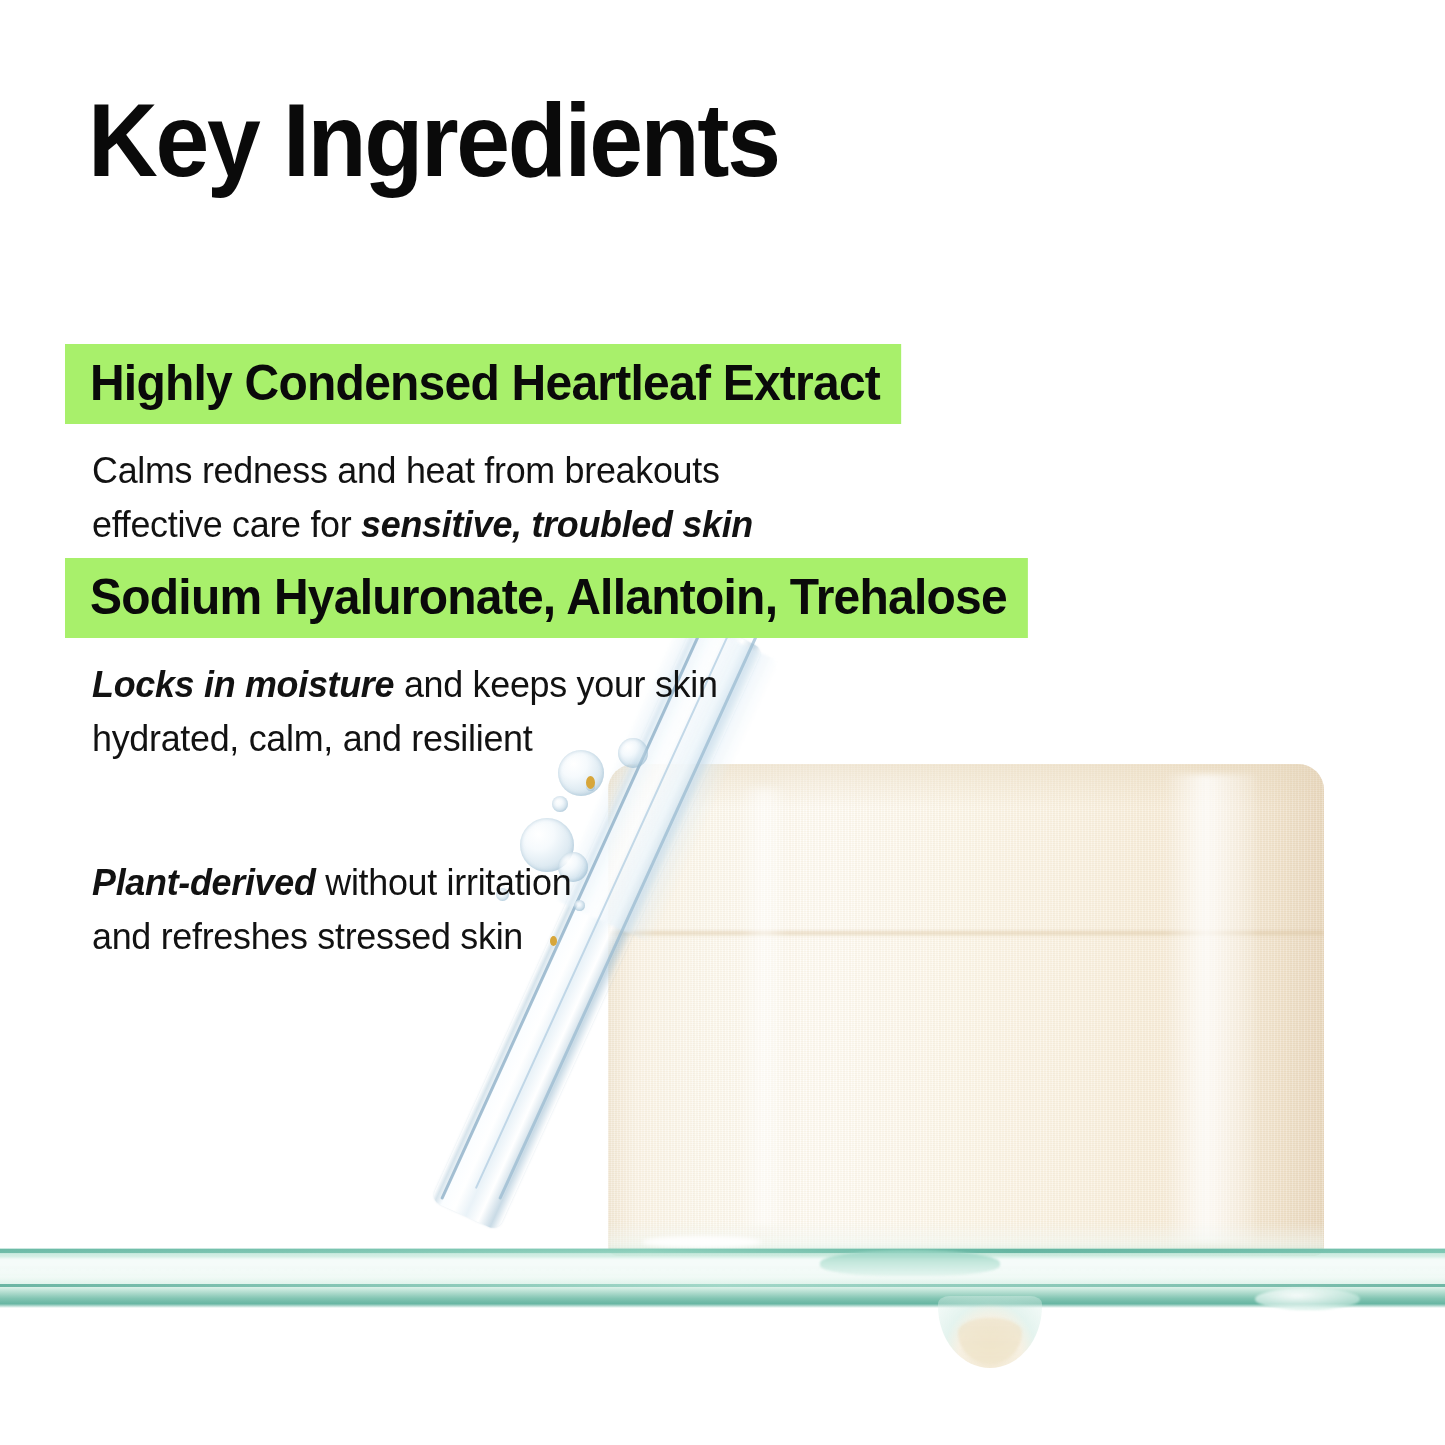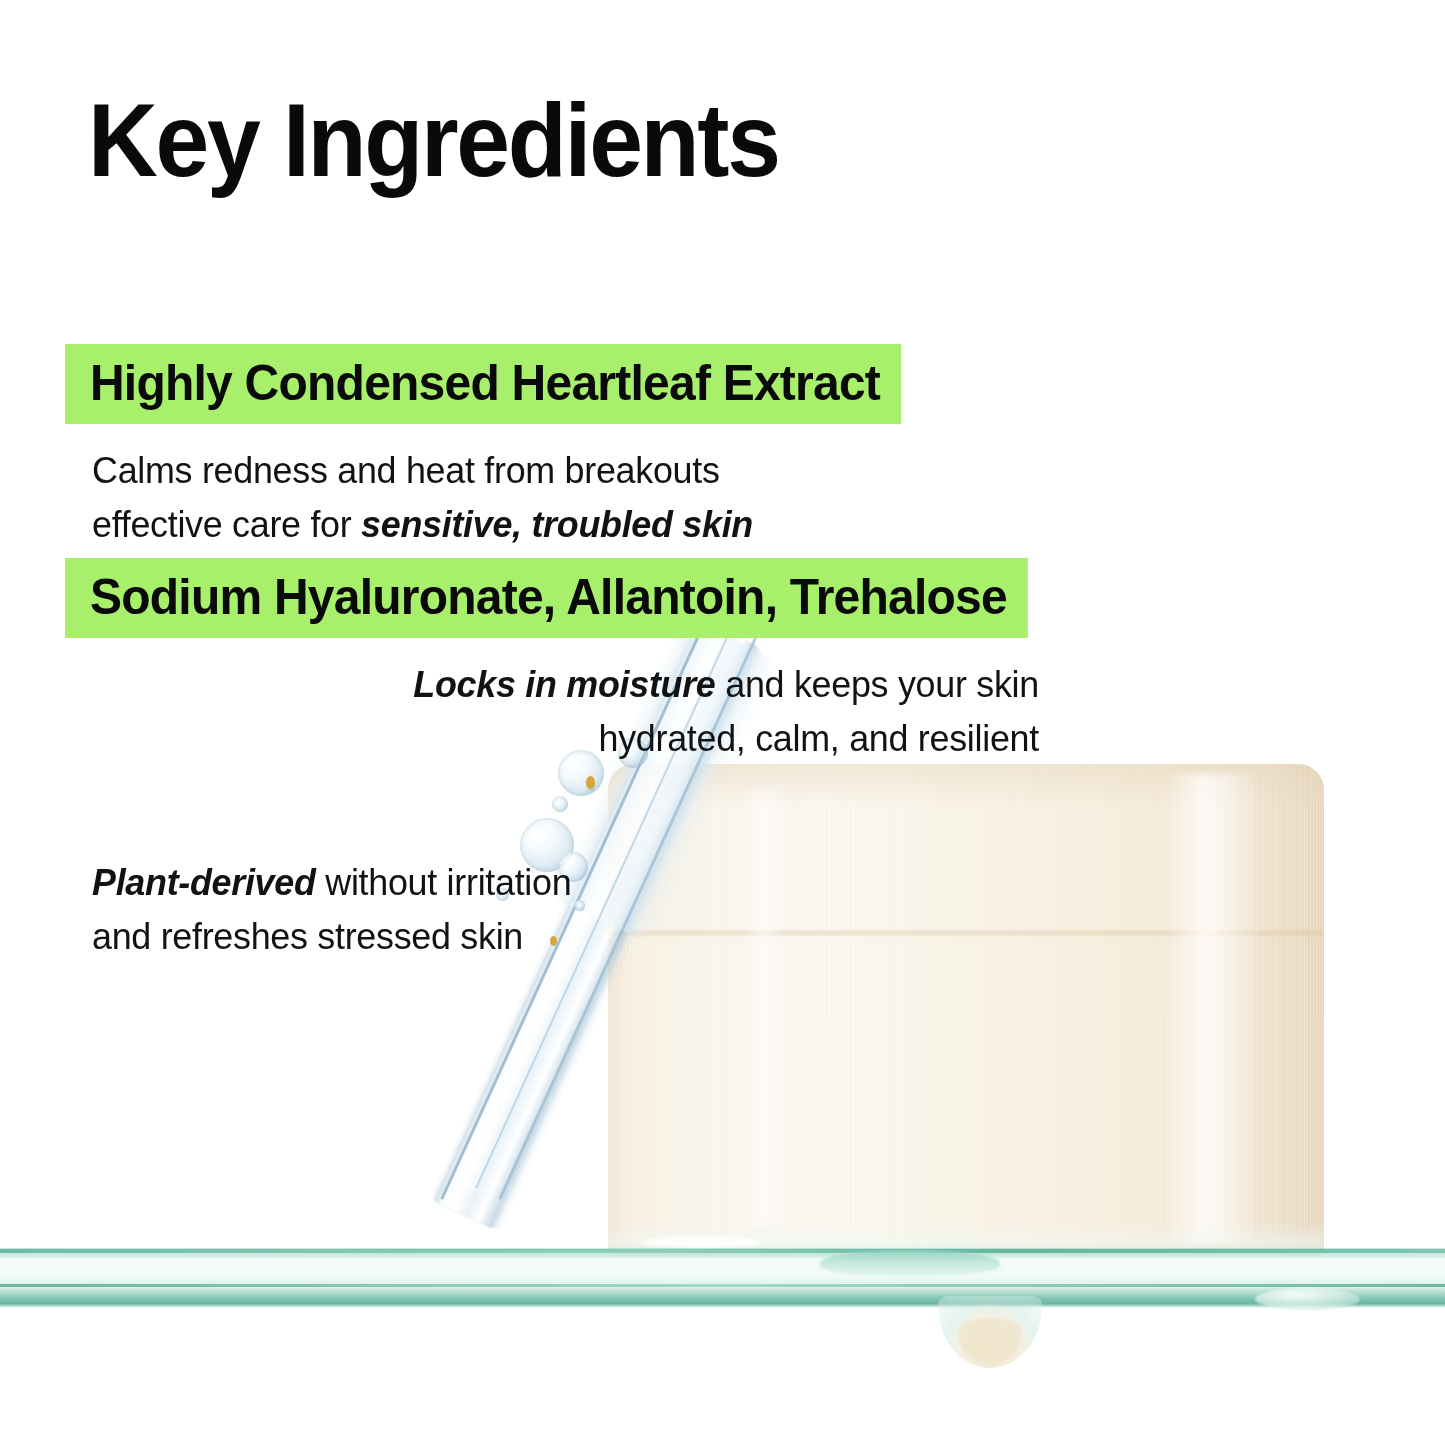--- a/index.html
+++ b/index.html
@@ -367,21 +367,21 @@
     transform-origin: left top;
   }
   .desc .em {
     font-weight: bold;
     font-style: italic;
   }
   .desc .line { display: block; white-space: nowrap; }
 
   #ing-0 { top: 300px; margin-top: 44px; }
   #ing-0 .hl { margin-left: 65px; }
-  #ing-1 { top: 558px; text-align: right; }
+  #ing-1 { top: 558px; }
   #ing-1 .hl { margin-left: 65px; }
   #ing-2 { top: 836px; }
   #ing-2 .hl { margin-left: 65px; }
 </style>
 </head>
 <body>
 
 <div id="stage">
 
   <div id="photo-layer">

